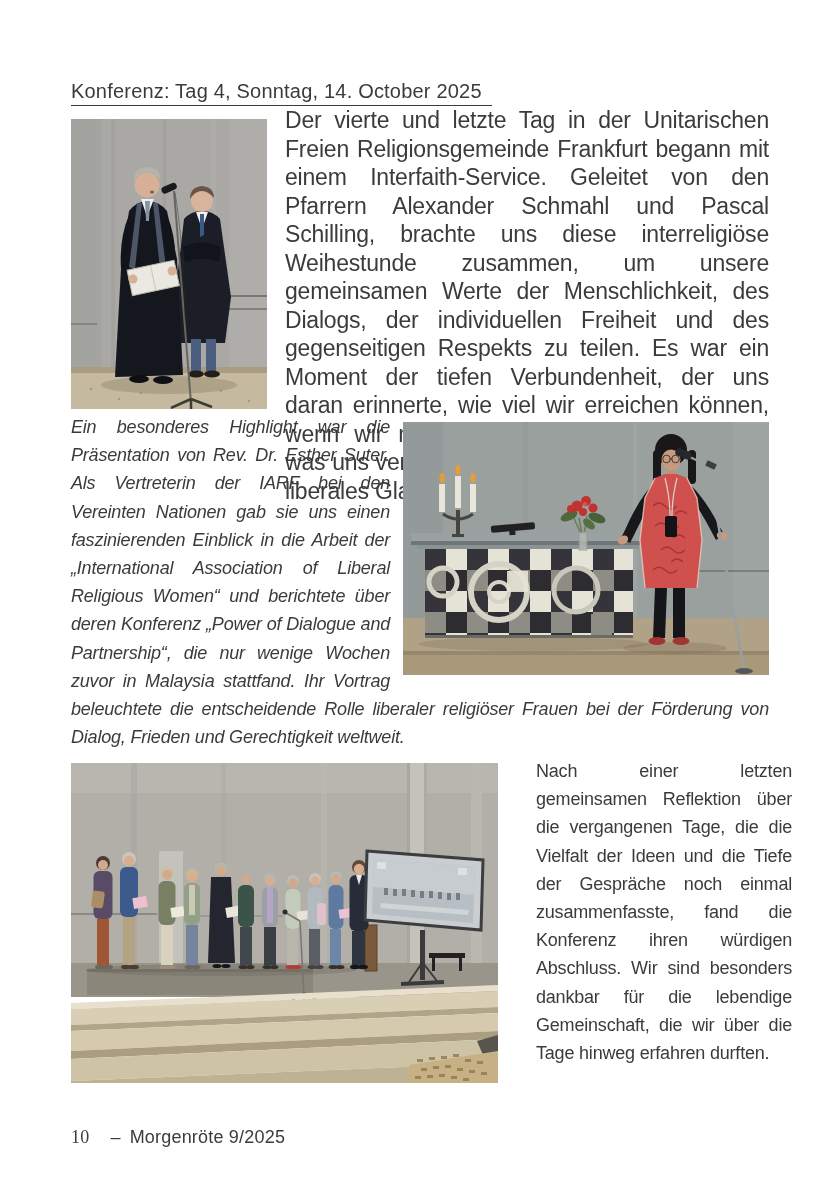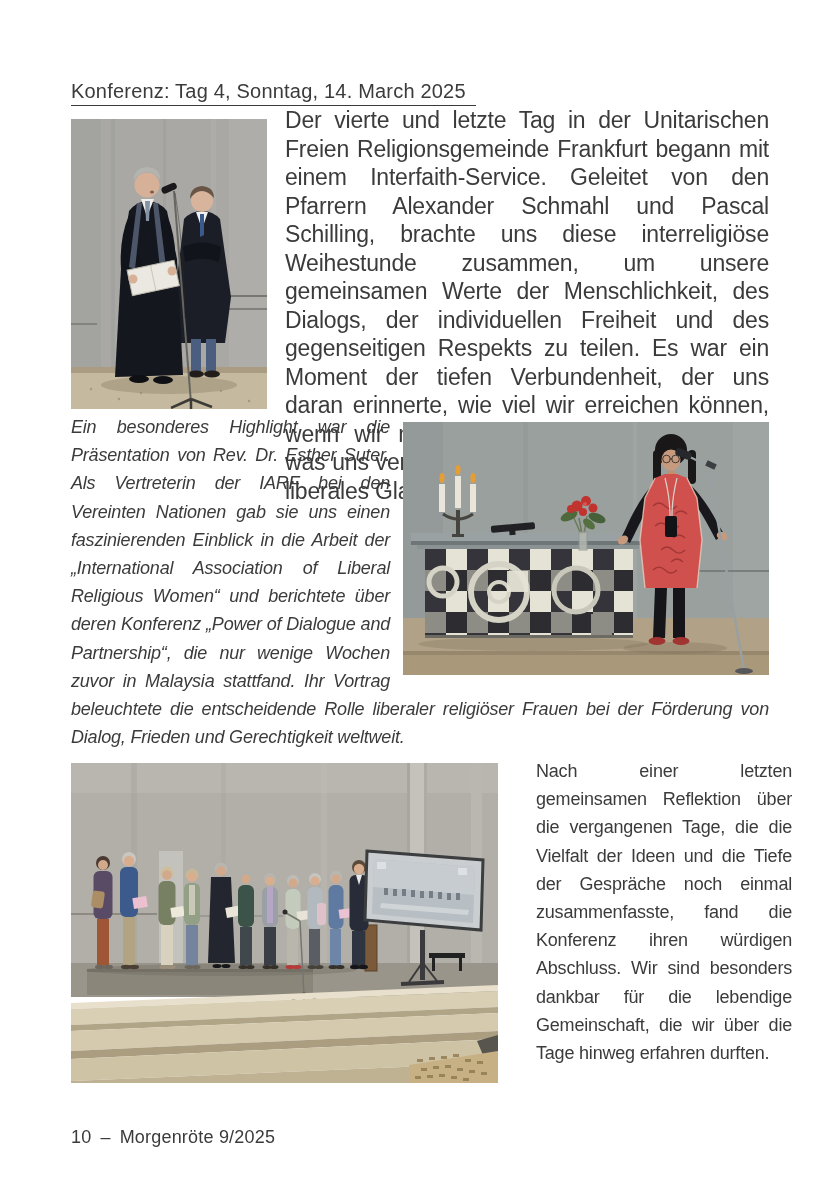--- a/index.html
+++ b/index.html
@@ -14,30 +14,30 @@
     letter-spacing:-.2px;hyphens:auto;-webkit-hyphens:auto;
   }
   .p1{position:absolute;left:285px;top:106px;width:484px;}
   .photo1{position:absolute;left:71px;top:119px;display:block;}
   .blockB{position:absolute;left:71px;top:413px;width:698px;font-style:italic;}
   .photo2{float:right;margin:9px 0 10px 13px;display:block;}
   .p2{font-size:18px;line-height:28.2px;}
   .photo3{position:absolute;left:71px;top:763px;display:block;}
   .p3{position:absolute;left:536px;top:757px;width:256px;font-size:18px;line-height:28.2px;}
   .footer{position:absolute;left:71px;top:1127px;font-size:18px;letter-spacing:.2px;}
-  .footer .pg{margin-right:9px;}
+  .footer .pg{margin-right:21px;font-family:Liberation Serif, serif;}
   .footer .sep{margin-right:9px;}
 </style>
 </head>
 <body>
 
 <div class="page">
 
   <div class="heading">
-    <span class="heading-text">Konferenz: Tag 4, Sonntag, 14. March 2025</span>
+    <span class="heading-text">Konferenz: Tag 4, Sonntag, 14. October 2025</span>
   </div>
 
   <svg class="photo1" width="196" height="290" viewBox="0 0 196 290">
     <g>
       <rect width="196" height="248" fill="#a9a8a4"></rect>
       <rect width="30" height="248" fill="#9e9d99" opacity=".5"></rect>
       <rect x="158" width="38" height="248" fill="#b2b1ad" opacity=".6"></rect>
       <rect x="40" width="4" height="248" fill="#8f8e8a" opacity=".25"></rect>
       <rect x="92" width="3" height="248" fill="#8f8e8a" opacity=".2"></rect>
       <rect x="140" width="5" height="248" fill="#b8b7b3" opacity=".3"></rect>

